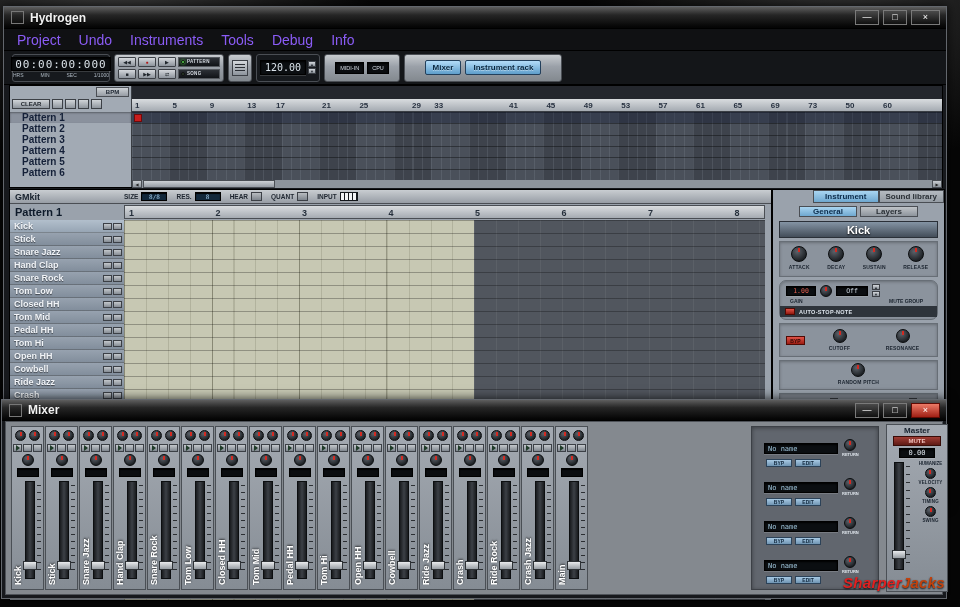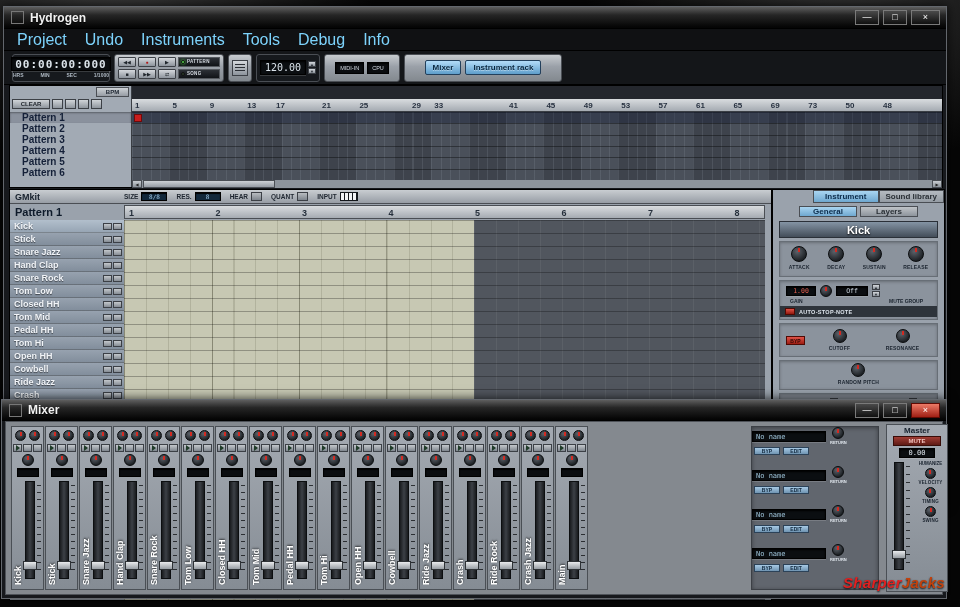--- a/index.html
+++ b/index.html
@@ -11,26 +11,26 @@
 .win{position:absolute;border:1px solid #63676d;background:#17191d;box-shadow:0 0 10px rgba(0,0,0,.8);}
 .titlebar{position:absolute;left:0;right:0;top:0;height:22px;background:linear-gradient(180deg,#5e5e5e,#262626 38%,#050505 95%);display:flex;align-items:center;border-bottom:1px solid #000;}
 .appicon{width:13px;height:13px;margin:0 6px 0 7px;border:1px solid #777;background:linear-gradient(135deg,#cfd6dd 0%,#5a6troke 0%,#5a6470 60%,#23282e);}
 .titlebar .title{color:#f2f2f2;font-size:12px;font-weight:bold;text-shadow:0 1px 1px #000;}
 .wbtns{margin-left:auto;display:flex;gap:4px;margin-right:6px;}
 .wbtn{width:24px;height:15px;background:linear-gradient(#4a4a4a,#101010);border:1px solid #7a7a7a;color:#fff;font-size:9px;line-height:13px;text-align:center;cursor:default;}
 .wbtn.wide{width:29px;}
 .wbtn.red{background:linear-gradient(#ec7a66,#a02015);border-color:#5f0b04;}
 
 .menubar{position:absolute;left:0;right:0;top:22px;height:22px;background:#101113;display:flex;align-items:center;padding-left:4px;border-bottom:1px solid #000;}
-.menu-item{color:#7dd3fc;font-size:16px;padding:0 9px;line-height:22px;}
+.menu-item{color:#8b5cf6;font-size:14px;padding:0 9px;line-height:22px;}
 .toolbar{position:absolute;left:0;right:0;top:44px;height:34px;background:#141619;display:flex;align-items:center;gap:4px;padding-left:8px;border-bottom:1px solid #000;}
 .tpanel{height:28px;border:1px solid #4a4e54;border-radius:3px;background:linear-gradient(180deg,#c7cbcf,#9aa0a8 45%,#83898f);display:flex;align-items:center;}
 .tpanel.dark{background:#16191d;}
 .lcd{background:#0b0e11;border:1px solid #000;box-shadow:inset 0 1px 2px #000,0 1px 0 rgba(255,255,255,.15);color:#dbe3ea;font-family:"DejaVu Sans Mono",monospace;text-align:center;}
-.time-panel{width:98px;flex-direction:column;justify-content:center;font-weight:bold;}
+.time-panel{width:98px;flex-direction:column;justify-content:center;}
 .time-lcd{width:100px;height:14px;font-size:11px;line-height:13px;letter-spacing:1px;}
 .time-labels{display:flex;width:100px;justify-content:space-between;padding:1px 2px 0 2px;}
 .time-labels span{font-size:5px;color:#aeb8c2;}
 .transport-panel{width:110px;justify-content:space-between;padding:0 3px;}
 .tbtn-grid{display:grid;grid-template-columns:repeat(3,1fr);gap:2px;width:58px;}
 .tbtn{height:10px;background:linear-gradient(#d4d8dc,#8d949c);border:1px solid #3c4046;border-radius:1px;font-size:5px;line-height:9px;text-align:center;color:#20262c;}
 .tbtn.rec{color:#b01818;}
 .mode-stack{display:flex;flex-direction:column;gap:2px;}
 .mode-btn{width:42px;height:10px;background:linear-gradient(#2c3036,#101317);border:1px solid #55595f;display:flex;align-items:center;gap:2px;padding:0 2px;}
 .mode-btn span.lbl{font-size:4.5px;color:#d7dde4;font-weight:bold;letter-spacing:.3px;}
@@ -110,21 +110,21 @@
 .rack-box{margin:3px 6px 0 6px;background:#8b939d;border:1px solid #676e76;box-shadow:inset 0 1px 3px rgba(0,0,0,.25);}
 .knob{display:inline-block;border-radius:50%;background:radial-gradient(circle at 38% 32%,#5d636b,#1d2125 72%);border:1px solid #0a0c0e;position:relative;}
 .knob::after{content:"";position:absolute;left:50%;top:1px;width:2px;height:4px;margin-left:-1px;background:#d22a22;}
 .k16{width:16px;height:16px;}
 .k14{width:14px;height:14px;}
 .k12{width:12px;height:12px;}
 .k11{width:11px;height:11px;}
 .knob-wrap{display:flex;flex-direction:column;align-items:center;}
 .klab{font-size:5px;font-weight:bold;color:#1a232e;margin-top:2px;letter-spacing:.2px;}
 .env{height:36px;display:flex;justify-content:space-around;align-items:flex-start;padding-top:4px;}
-.gainbox{height:40px;position:relative;}
+.gainbox{height:40px;position:relative;border-radius:7px;}
 .gb-row{display:flex;align-items:center;gap:4px;padding:3px 4px 0 6px;}
 .small-lcd{width:30px;height:10px;font-size:6.5px;line-height:9px;color:#e26050;}
 .small-lcd.mg{width:32px;color:#cfd8e2;}
 .gb-labels{display:flex;justify-content:space-between;padding:1px 14px 0 10px;}
 .gb-labels span{font-size:5px;font-weight:bold;color:#1a232e;}
 .autostop{margin-top:2px;height:11px;background:#2e343b;display:flex;align-items:center;gap:4px;padding-left:5px;}
 .led-btn{width:10px;height:7px;background:linear-gradient(#e05348,#92190f);border:1px solid #500a04;}
 .autostop span.txt{font-size:5.5px;font-weight:bold;color:#dde4ec;letter-spacing:.3px;}
 .cutbox{height:34px;display:flex;align-items:center;padding:0 6px;gap:6px;}
 .byp-btn{width:19px;height:9px;background:linear-gradient(#e05348,#9c1d12);border:1px solid #500a04;color:#2d0502;font-size:5px;font-weight:bold;text-align:center;line-height:8px;}
@@ -143,21 +143,21 @@
 .s-btns{display:flex;justify-content:center;gap:1px;margin-top:3px;}
 .s-btn{width:9px;height:8px;background:linear-gradient(#c4c8cc,#7e858d);border:1px solid #3c4046;display:flex;align-items:center;justify-content:center;}
 .tri{width:0;height:0;border-left:4px solid #1f3b28;border-top:3px solid transparent;border-bottom:3px solid transparent;}
 .s-pan{display:flex;justify-content:center;margin-top:2px;}
 .s-lcd{width:22px;height:9px;background:#0b0d10;border:1px solid #000;box-shadow:inset 0 1px 1px #000;margin:2px auto 0 auto;}
 .s-fader{position:relative;margin-top:2px;height:108px;}
 .s-track{position:absolute;left:13px;top:2px;width:10px;height:98px;background:linear-gradient(90deg,#191b1e,#3c4046 50%,#191b1e);border:1px solid #0c0e10;}
 .s-thumb{position:absolute;left:-3px;bottom:8px;width:14px;height:9px;background:linear-gradient(#e9ebed,#979da3);border:1px solid #2e3236;}
 .s-scale{position:absolute;left:25px;top:6px;width:4px;height:90px;background:repeating-linear-gradient(to bottom,rgba(18,20,23,.8) 0 1px,rgba(0,0,0,0) 1px 7px);}
 .s-name{position:absolute;left:1px;bottom:2px;height:100px;writing-mode:vertical-rl;transform:rotate(180deg);font-size:9px;font-weight:bold;color:#fff;text-shadow:1px 0 2px rgba(0,0,0,.7);white-space:nowrap;overflow:hidden;}
-.fx-panel{position:absolute;left:745px;top:4px;width:128px;height:164px;background:#61666e;border:1px solid #3c4046;box-shadow:inset 0 1px 4px rgba(0,0,0,.4);padding:0;}
+.fx-panel{position:absolute;left:745px;top:4px;width:128px;height:164px;background:#61666e;border:1px solid #3c4046;box-shadow:inset 0 1px 4px rgba(0,0,0,.4);padding:12px;}
 .fx-slot{height:38px;margin-bottom:1px;}
 .fx-top{display:flex;align-items:center;gap:4px;}
 .fx-lcd{width:74px;height:11px;font-size:7px;line-height:10px;color:#9fc4da;text-align:left;padding-left:3px;}
 .fx-knobwrap{display:flex;flex-direction:column;align-items:center;}
 .fx-klab{font-style:normal;font-size:4px;font-weight:bold;color:#dfe5ec;margin-top:1px;}
 .fx-btns{display:flex;gap:3px;margin-top:2px;padding-left:2px;}
 .fx-btn{width:26px;height:8px;background:linear-gradient(#a7c9e4,#6f94b2);border:1px solid #2c4258;color:#10273c;font-size:5px;font-weight:bold;text-align:center;line-height:7px;}
 .master{position:absolute;left:880px;top:2px;width:62px;height:168px;background:linear-gradient(180deg,#a4aab2,#858c94);border:1px solid #4a4f55;}
 .master-title{font-size:8px;font-weight:bold;color:#17212d;text-align:center;margin-top:1px;}
 .mute-btn{width:48px;height:10px;margin:1px auto 0 auto;background:linear-gradient(#a03c34,#5e1a14);border:1px solid #380c08;color:#f2c3be;font-size:6px;font-weight:bold;text-align:center;line-height:9px;}
@@ -283,21 +283,21 @@
           <span class="ruler-num" style="left: 377px;">41</span>
           <span class="ruler-num" style="left: 414.4px;">45</span>
           <span class="ruler-num" style="left: 451.8px;">49</span>
           <span class="ruler-num" style="left: 489.2px;">53</span>
           <span class="ruler-num" style="left: 526.6px;">57</span>
           <span class="ruler-num" style="left: 564px;">61</span>
           <span class="ruler-num" style="left: 601.4px;">65</span>
           <span class="ruler-num" style="left: 638.8px;">69</span>
           <span class="ruler-num" style="left: 676.2px;">73</span>
           <span class="ruler-num" style="left: 713.6px;">50</span>
-          <span class="ruler-num" style="left: 751px;">48</span>
+          <span class="ruler-num" style="left: 751px;">60</span>
         </div>
       <div class="song-grid">
         <div class="row-hl"></div>
         <div class="active-cell"></div>
       </div>
       <div class="hscroll">
         <span class="scroll-arrow">◀</span>
         <span class="scroll-thumb"></span>
         <span class="scroll-arrow right">▶</span>
       </div>

